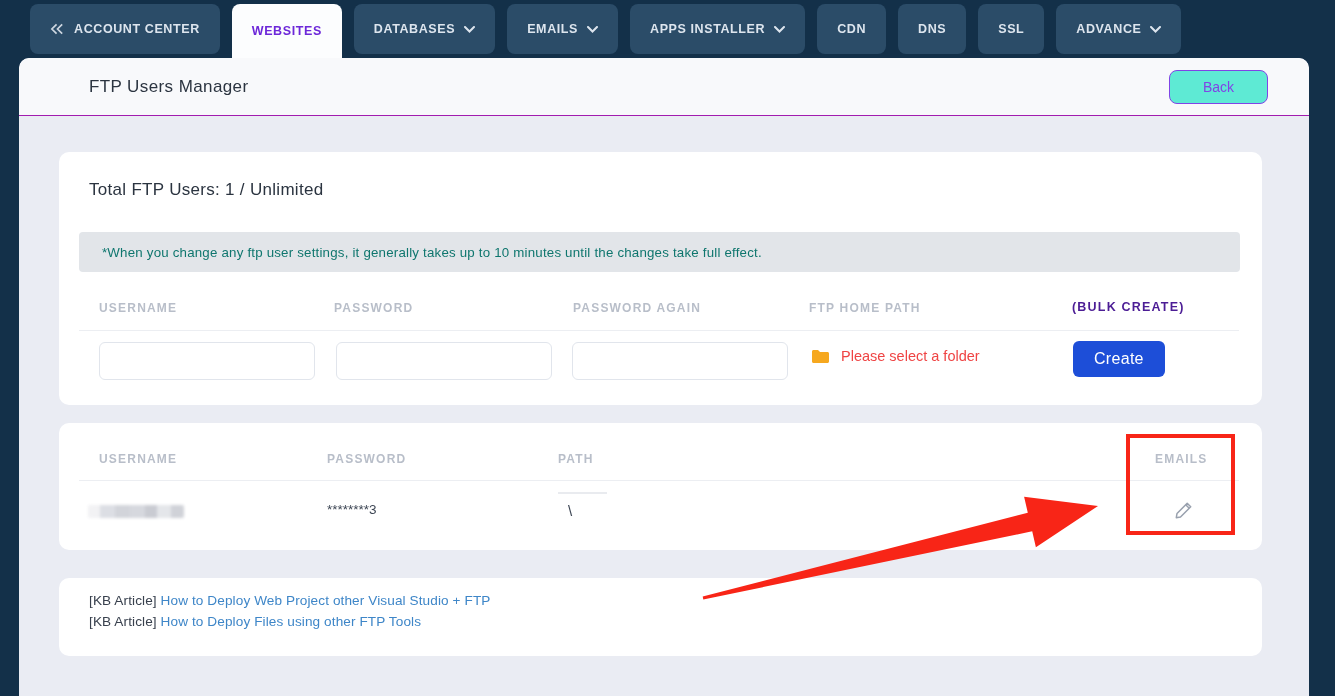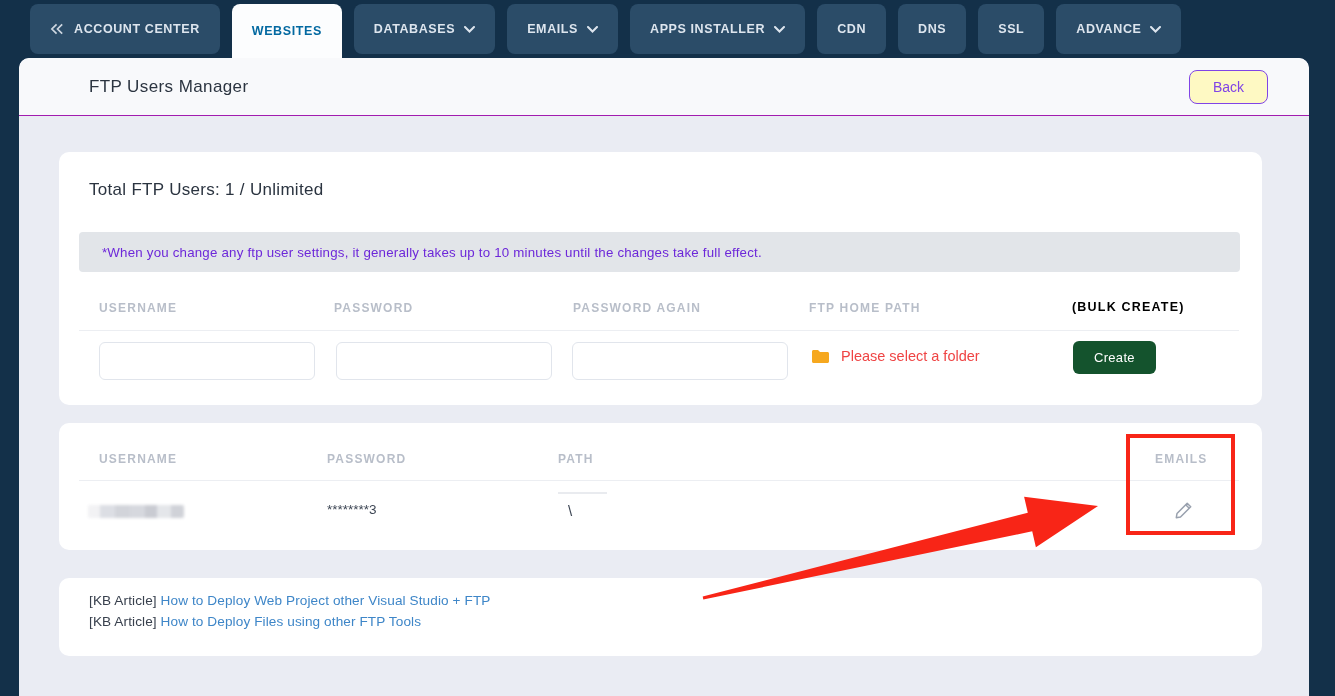--- a/index.html
+++ b/index.html
@@ -5,51 +5,51 @@
   * { margin:0; padding:0; box-sizing:border-box; }
   html,body { width:1335px; height:696px; overflow:hidden; }
   body { font-family:"Liberation Sans", sans-serif; background:#133049; }
   .frame { position:relative; width:1161px; height:696px; }
 
   
   .topnav { position:absolute; top:0; left:0; width:100%; height:58px; display:flex; align-items:flex-start; padding-left:30px; gap:12px; }
   .tab { margin-top:4px; height:50px; border-radius:8px; background:#2b4c68; color:#dde5ee;
          font-size:12.5px; font-weight:bold; letter-spacing:.6px; display:flex; align-items:center;
          padding:0 20px; gap:9px; cursor:pointer; white-space:nowrap; }
-  .tab.active { background:#fcfdfe; color:#0369a1; height:54px; border-radius:8px 8px 0 0;text-align:right; }
+  .tab.active { background:#fcfdfe; color:#6d28d9; height:54px; border-radius:8px 8px 0 0;text-align:right; }
   .tab svg { display:block; }
 
   
   .panel { position:absolute; left:19px; top:58px; width:1290px; height:638px; background:#eaecf3; border-radius:10px 10px 0 0; overflow:hidden; }
   .panel-header { position:absolute; top:0; left:0; right:0; height:58px; background:#f8f9fb;
                   border-radius:10px 10px 0 0; border-bottom:1px solid #a21caf; display:flex; align-items:center; }
   .page-title { margin-left:70px; font-size:17px; font-weight:500; color:#2b3440; letter-spacing:.4px; }
-  .back-btn { margin-left:auto; margin-right:41px; border:1px solid #8044e6; color:#8044e6; background:#fef9c3;
-              border-radius:8px; font-size:14px; padding:8px 23px; cursor:pointer; font-family:inherit; }
+  .back-btn { margin-left:auto; margin-right:41px; border:1px solid #8044e6; color:#8044e6; background:#5eead4;
+              border-radius:8px; font-size:14px; padding:8px 33px; cursor:pointer; font-family:inherit; }
 
   .panel-body { position:absolute; top:58px; left:0; right:0; bottom:0; background:#eaecf3; }
   .card { position:absolute; background:#ffffff; border-radius:10px; }
   .card-summary { left:40px; top:36px;  width:1203px; height:253px; }
   .card-table   { left:40px; top:307px; width:1203px; height:127px; }
   .card-kb      { left:40px; top:462px; width:1203px; height:78px; }
 
   
   .summary-title { position:absolute; left:30px; top:28px; font-size:17px; color:#2b3440; letter-spacing:.3px; }
   .notice { position:absolute; left:20px; top:80px; width:1161px; height:40px; background:#e2e5e9; border-radius:4px;
-            display:flex; align-items:center; padding-left:23px; font-size:13.3px; color:#6d28d9; letter-spacing:.2px; }
+            display:flex; align-items:center; padding-left:23px; font-size:13.3px; color:#0f766e; letter-spacing:.2px; }
   .col-label { position:absolute; top:149px; font-size:12px; font-weight:bold; letter-spacing:1.2px; color:#b8bec9; }
   .bulk-link { position:absolute; top:148px; left:1013px; font-size:12.5px; font-weight:bold; letter-spacing:1.2px;
-               color:#000000; cursor:pointer; text-decoration:none; }
+               color:#4c1d95; cursor:pointer; text-decoration:none; }
   .form-divider { position:absolute; left:20px; top:178px; width:1160px; height:1px; background:#eceef2; }
   .txt-input { position:absolute; top:190px; width:216px; height:38px; border:1px solid #e1e5ec; border-radius:6px;
                background:#fff; font-size:14px; color:#3d4654; padding:0 10px; font-family:inherit; outline:none; }
   .folder-picker { position:absolute; left:752px; top:196px; display:flex; align-items:center; gap:11px; cursor:pointer; }
   .folder-picker span { font-size:14.5px; color:#ef4444; }
-  .create-btn { position:absolute; left:1014px; top:189px; background:#14532d; color:#ffffff; border:none; border-radius:6px;
-                font-size:13px; letter-spacing:.3px; padding:9px 21px; cursor:pointer; font-family:inherit;text-align:center; }
+  .create-btn { position:absolute; left:1014px; top:189px; background:#1d4ed8; color:#ffffff; border:none; border-radius:6px;
+                font-size:16px; letter-spacing:.3px; padding:9px 21px; cursor:pointer; font-family:inherit;text-align:center; }
 
   
   .tbl-label { position:absolute; top:29px; font-size:12px; font-weight:bold; letter-spacing:1.2px; color:#b8bec9; }
   .tbl-divider { position:absolute; left:20px; top:57px; width:1160px; height:1px; background:#eceef2; }
   .path-subline { position:absolute; left:499px; top:69px; width:49px; height:2px; background:#e9ebef; }
   .redacted { position:absolute; left:29px; top:82px; width:96px; height:13px; border-radius:2px; filter:blur(1.5px);
               background:linear-gradient(90deg,#f2f2f4 0 13%,#dcdee4 13% 28%,#d2d4da 28% 44%,#d6d8de 44% 59%,#c9cbd2 59% 72%,#e4e6ea 72% 86%,#d0d2d8 86% 100%); }
   .cell-text { position:absolute; top:79px; font-size:13.5px; color:#3d4654; }
   .edit-btn { position:absolute; left:1113px; top:76px; width:24px; height:24px; background:none; border:none; cursor:pointer; padding:0; }
 

